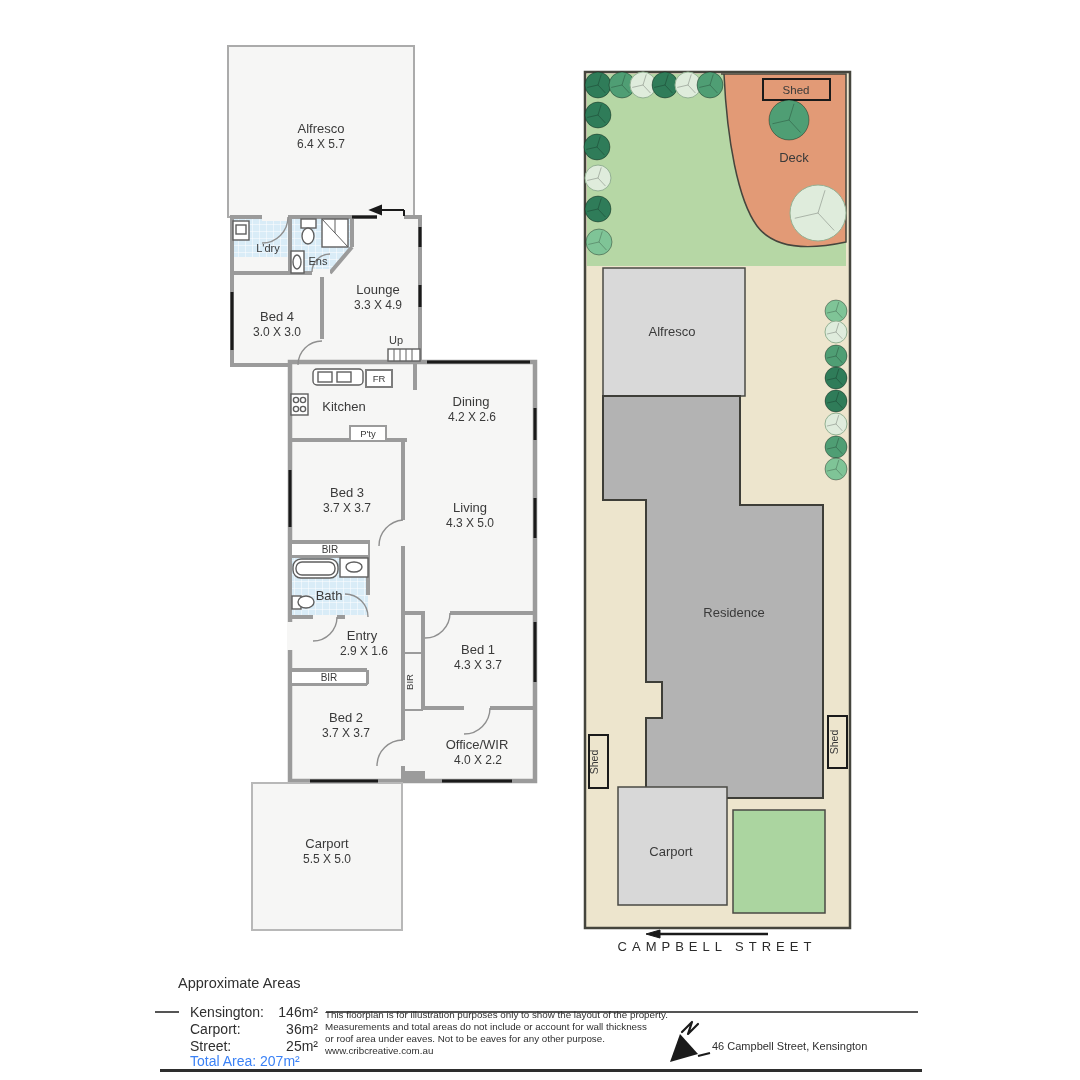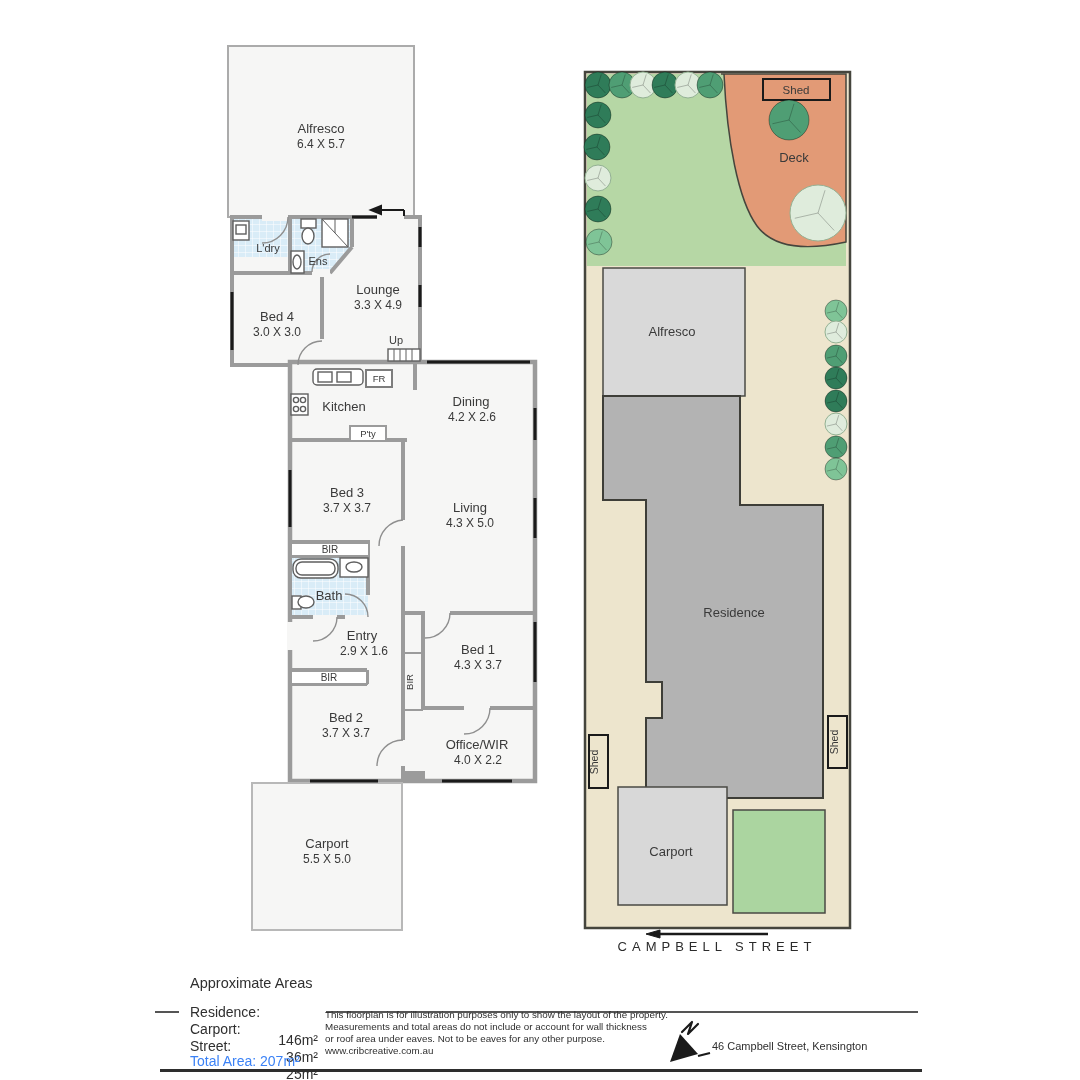--- a/index.html
+++ b/index.html
@@ -6,24 +6,24 @@
   #canvas{position:relative;width:1080px;height:1080px;background:#ffffff;overflow:hidden;
           font-family:"Liberation Sans", sans-serif;color:#2f2f2f;}
   svg{position:absolute;top:0;left:0;}
   svg text{font-family:"Liberation Sans", sans-serif;fill:#3a3a3a;}
   .room-name{font-size:13px;}
   .room-dims{font-size:12px;}
   .small-lbl{font-size:11px;}
   .tiny-lbl{font-size:9.5px;}
   .site-lbl{font-size:13px;}
   .street-lbl{font-size:13px;letter-spacing:5px;fill:#2b2b2b;}
-  .legend-title{position:absolute;left:190px;top:975px;font-size:14.5px;color:#2f2f2f;}
+  .legend-title{position:absolute;left:178px;top:975px;font-size:14.5px;color:#2f2f2f;}
   .area-row{position:absolute;left:190px;width:128px;font-size:14px;color:#2f2f2f;}
   .area-row .lbl{position:absolute;left:0;}
-  .area-row .val{position:absolute;right:0;text-align:center;margin-top:28px;}
+  .area-row .val{position:absolute;right:0;text-align:center;}
   .total-row{position:absolute;left:190px;top:1053px;font-size:14px;color:#3b82f6;}
   .rule{position:absolute;background:#555;}
   .disclaimer{position:absolute;left:325px;top:1009px;font-size:9.8px;line-height:12px;color:#2f2f2f;}
   .address{position:absolute;left:712px;top:1040px;font-size:11px;color:#2f2f2f;}
 </style>
 </head>
 <body>
 
 <div id="canvas">
 
@@ -319,21 +319,21 @@
   <g transform="translate(668,1020)">
     <path d="M2,42 L30,34 L12,14 Z" fill="#1a1a1a"></path>
     <path d="M14,12 L24,2 L20,14 L30,4" fill="none" stroke="#1a1a1a" stroke-width="2.2" stroke-linecap="round" stroke-linejoin="round"></path>
     <line x1="30" y1="36" x2="42" y2="33" stroke="#1a1a1a" stroke-width="2"></line>
   </g>
 </svg>
 
   <div class="legend-title">Approximate Areas</div>
 
   <div class="area-row" style="top:1004px;">
-    <span class="lbl">Residence:</span>
+    <span class="lbl">Kensington:</span>
     <span class="val">146m²</span>
   </div>
   <div class="area-row" style="top:1021px;">
     <span class="lbl">Carport:</span>
     <span class="val">36m²</span>
   </div>
   <div class="area-row" style="top:1038px;">
     <span class="lbl">Street:</span>
     <span class="val">25m²</span>
   </div>

